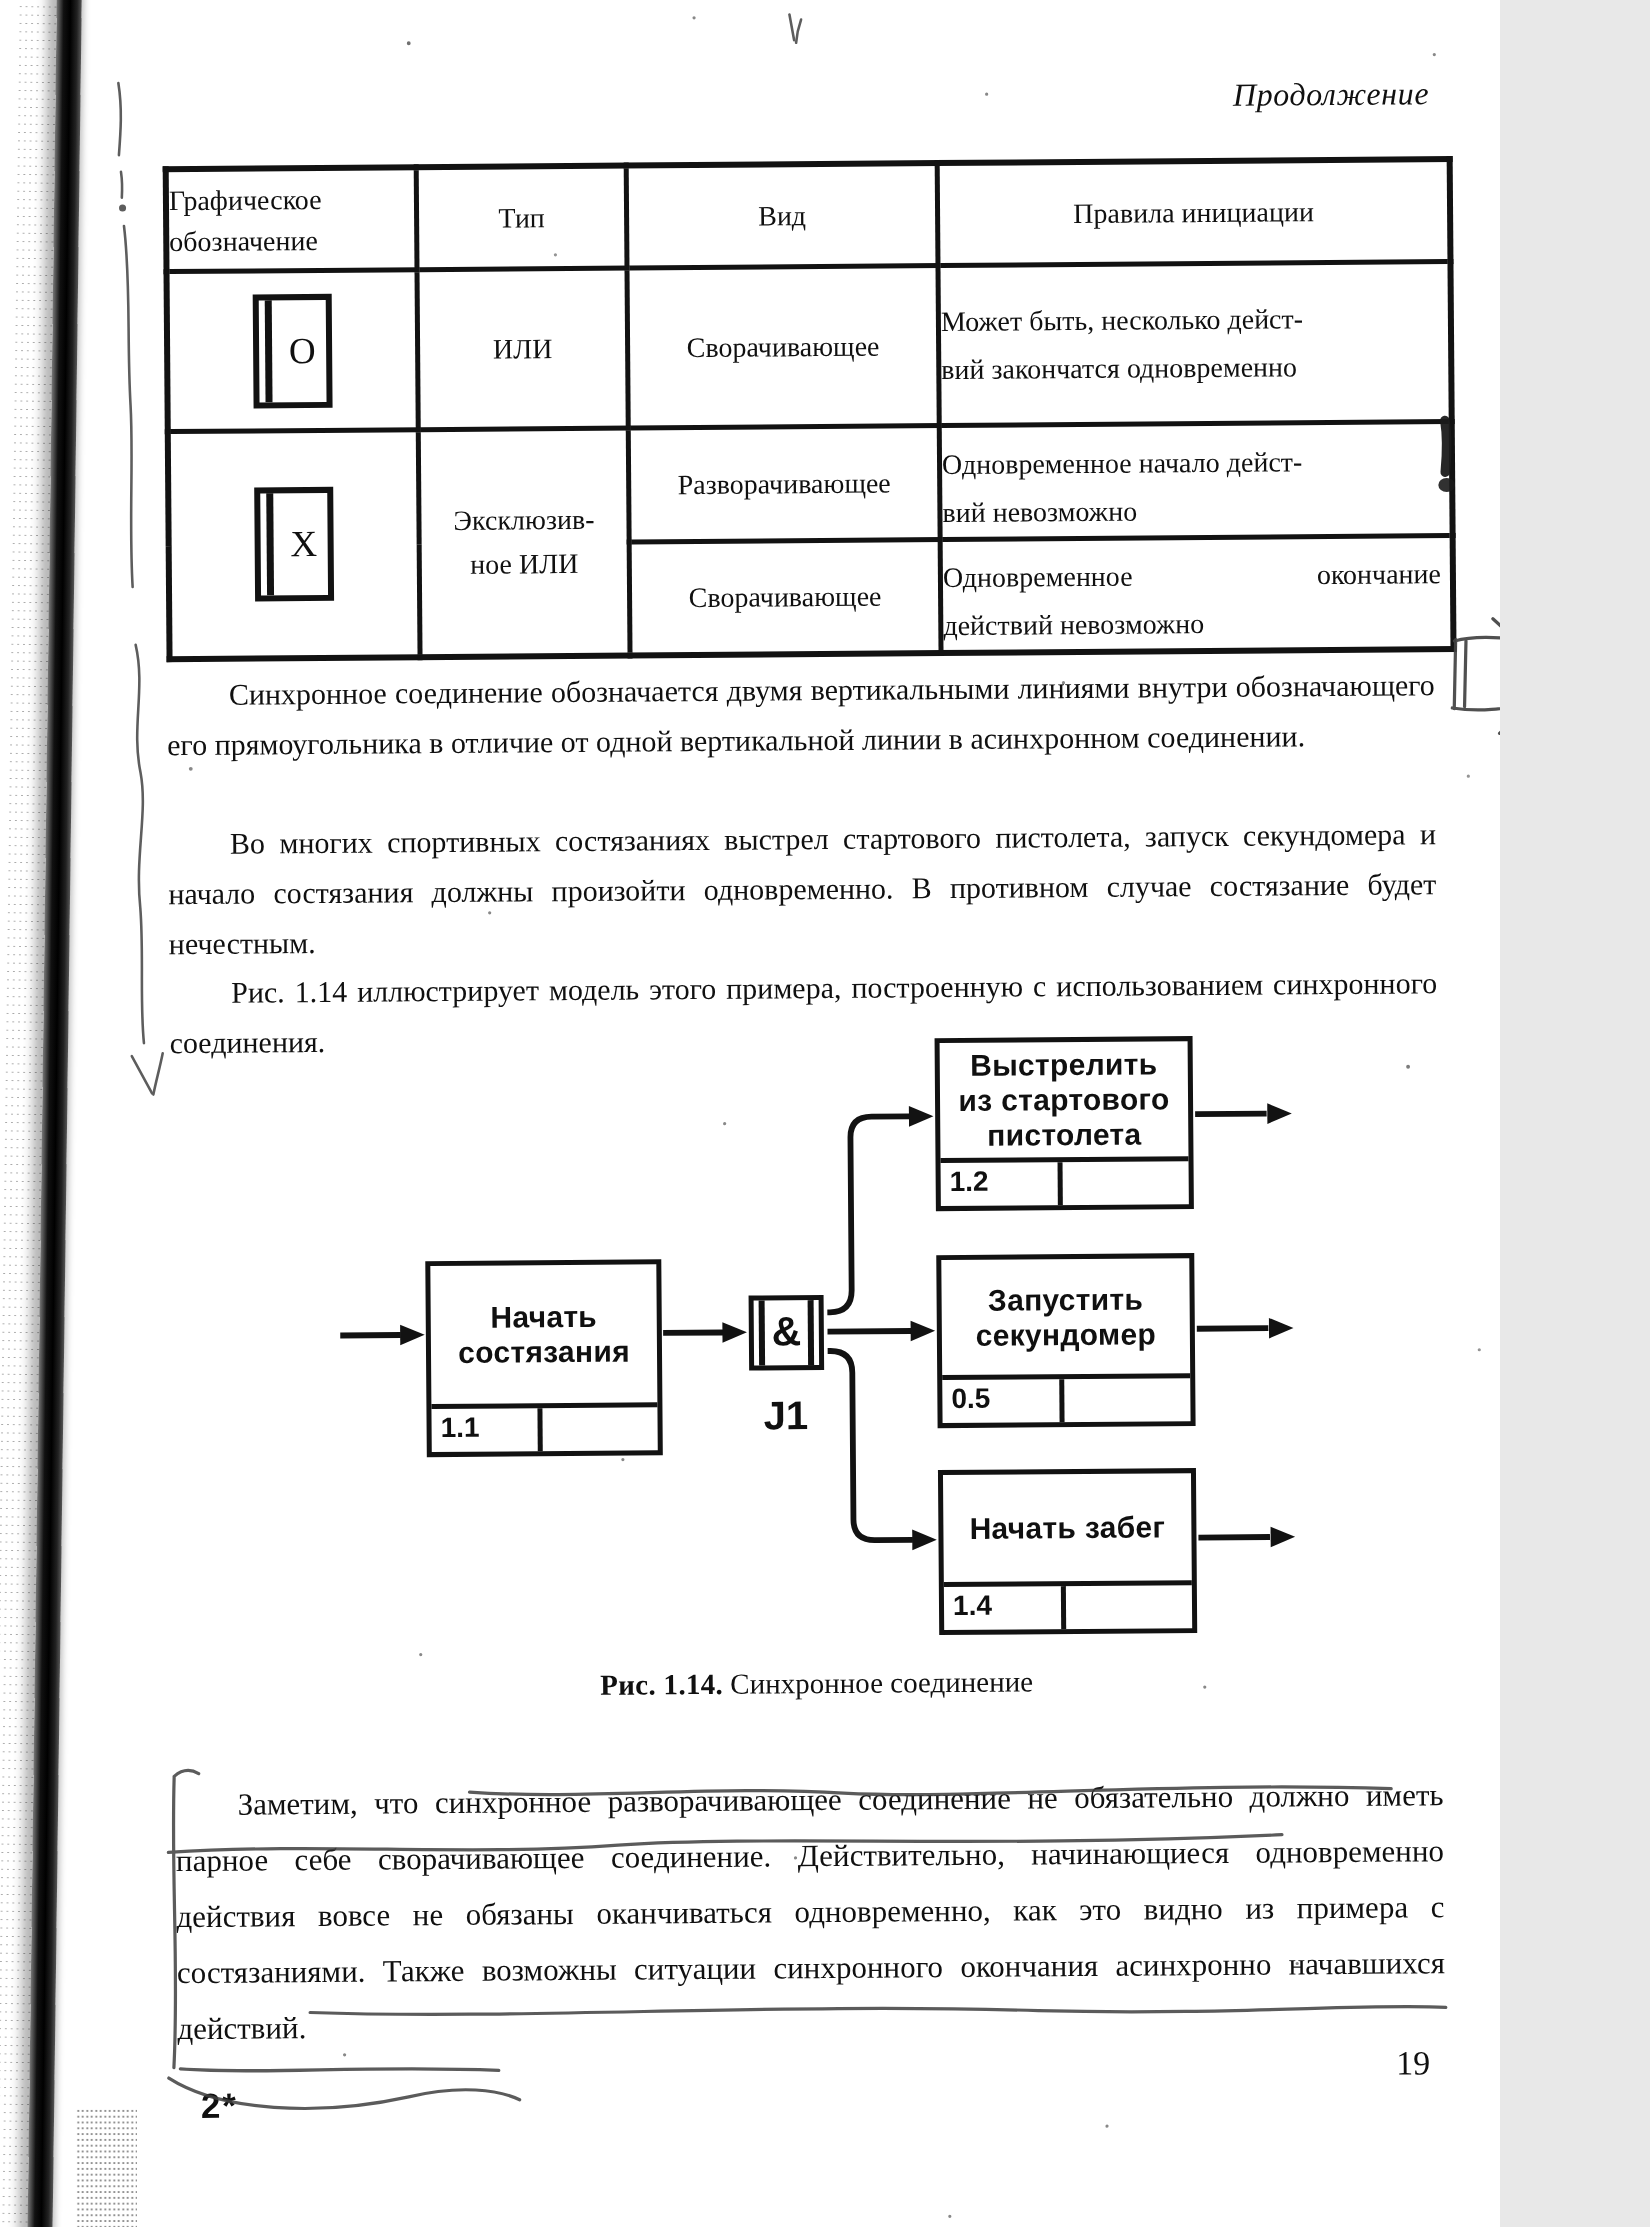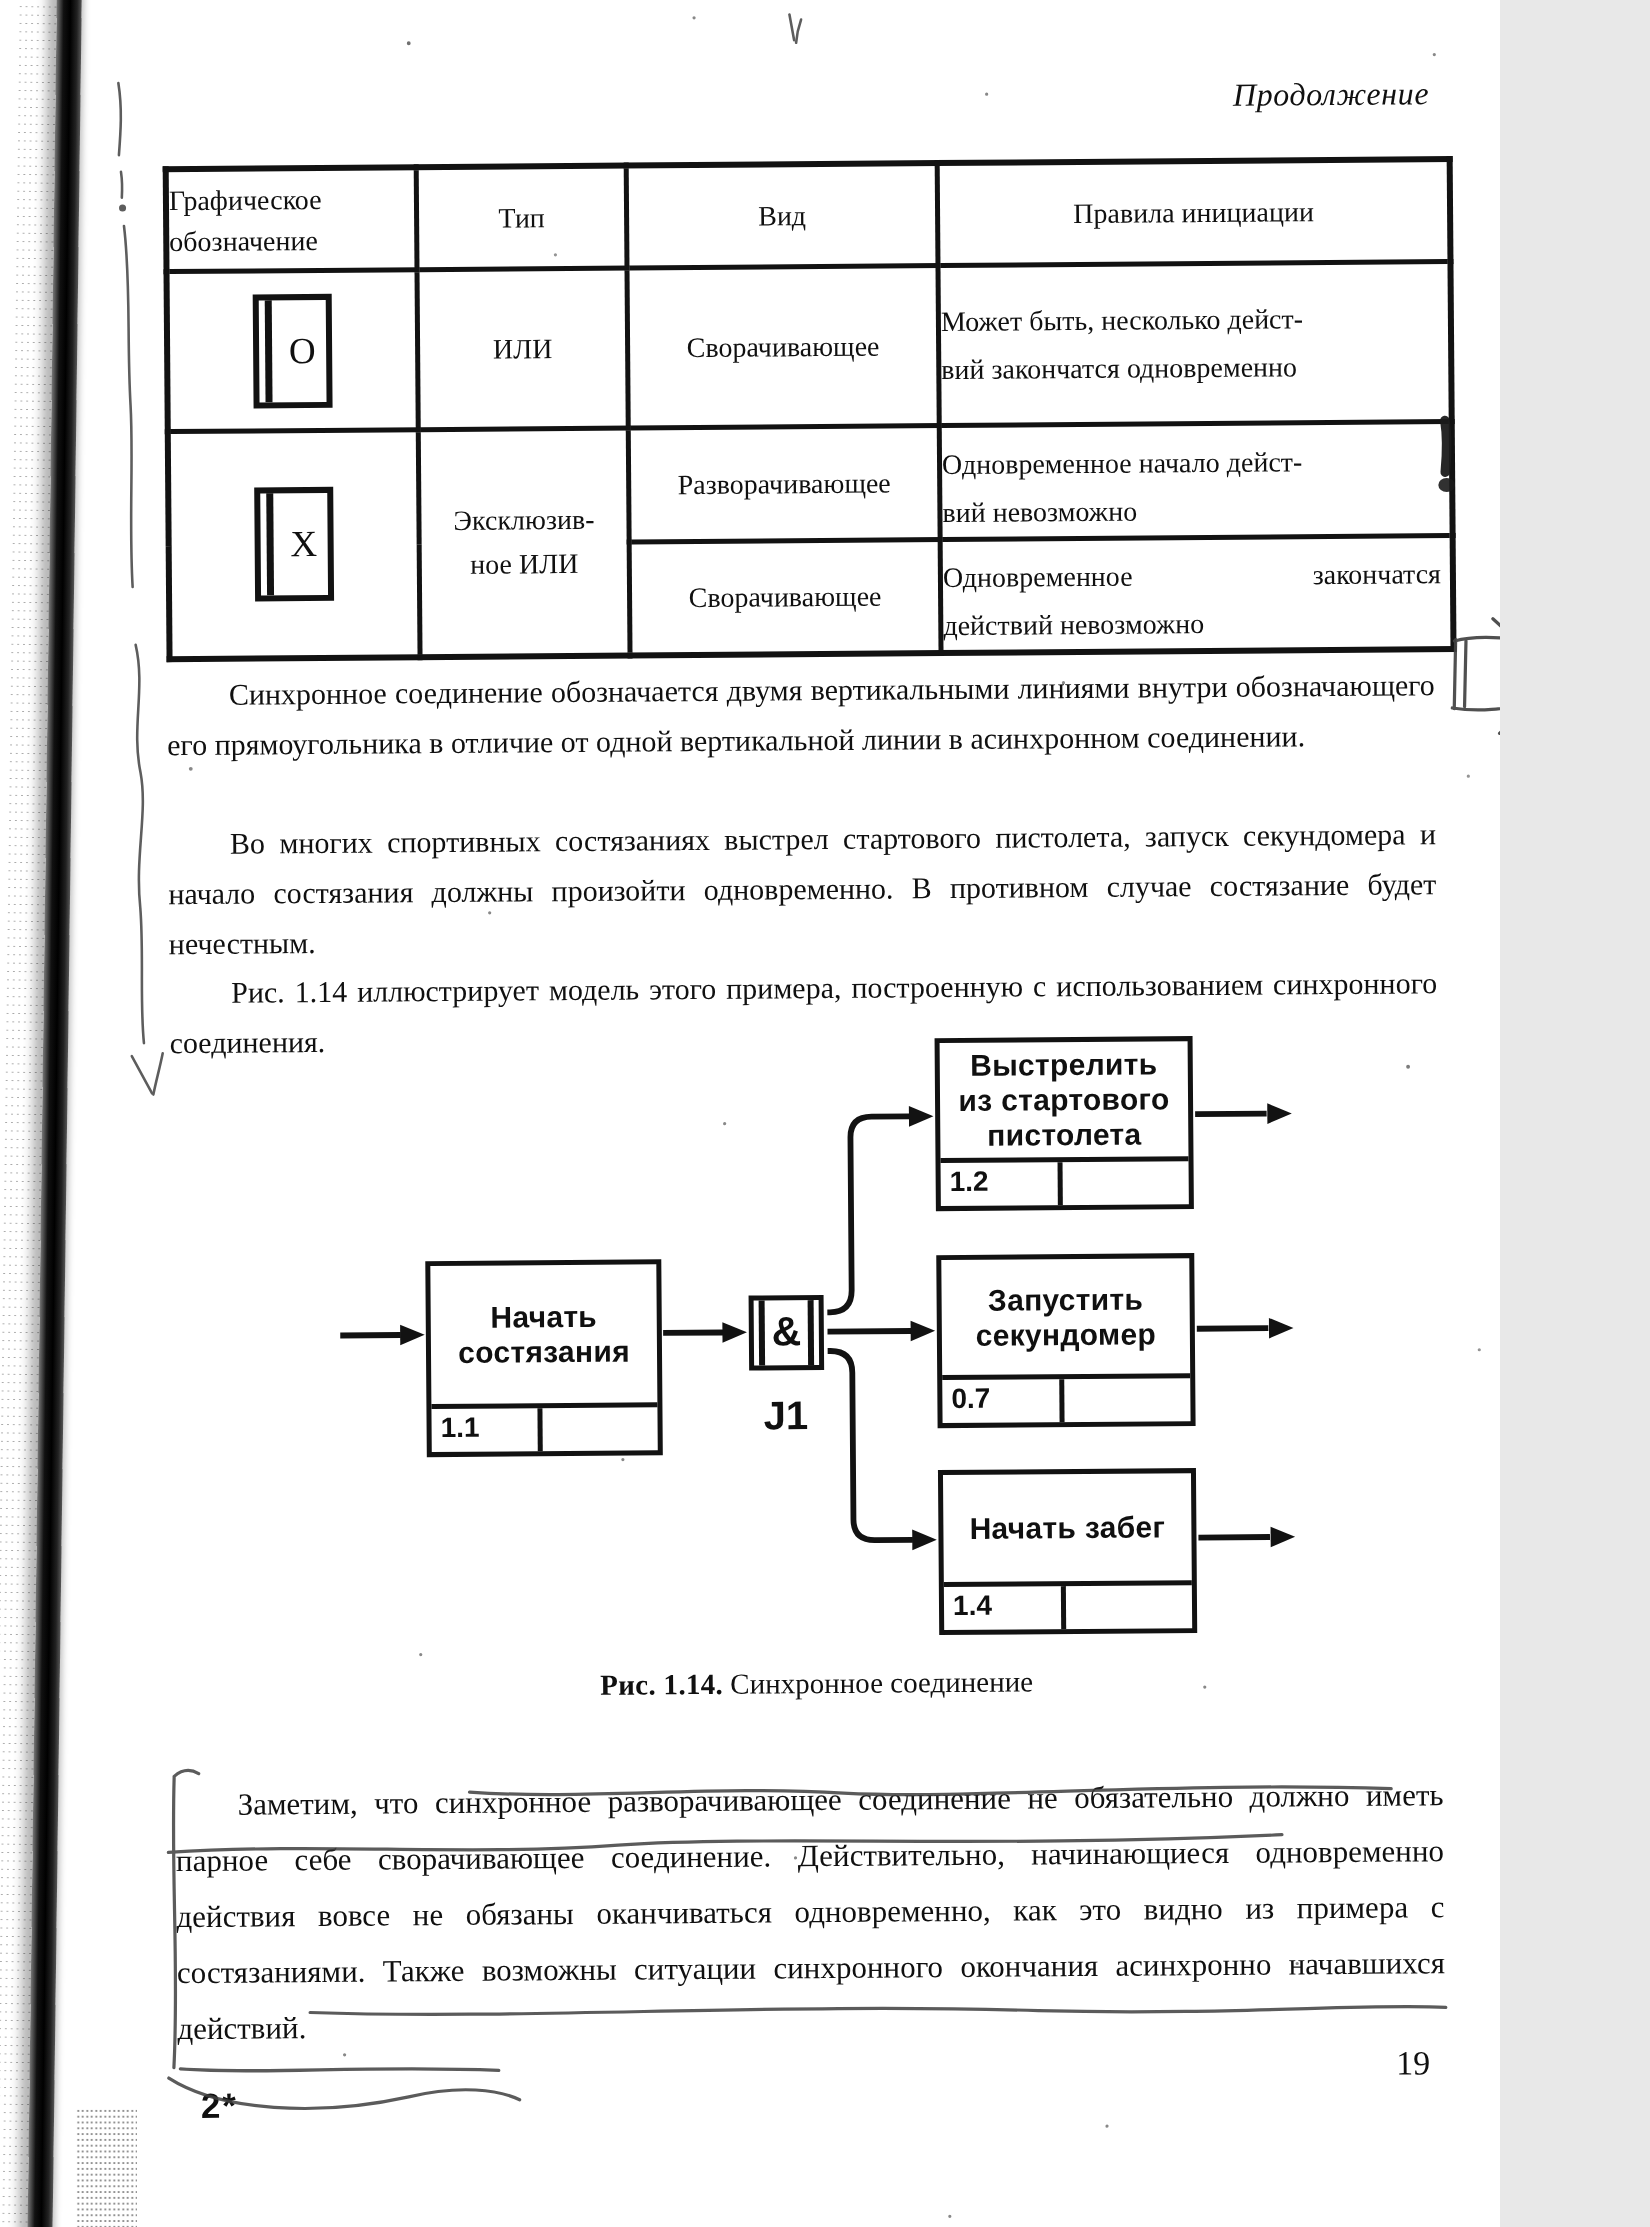--- a/index.html
+++ b/index.html
@@ -117,21 +117,21 @@
         <td class="c-rule rulecell" style="padding-top:13px">
           <div>Одновременное начало дейст-</div>
           <div>вий невозможно</div>
         </td>
       </tr>
       <tr>
         <td class="c-kind kindcell" style="height:97px">Сворачивающее</td>
         <td class="c-rule rulecell" style="padding-top:11.6px">
           <div class="rule-justify">
             <span>Одновременное</span>
-            <span>закончатся</span>
+            <span>окончание</span>
           </div>
           <div>действий невозможно</div>
         </td>
       </tr>
     </tbody>
       </table>
 
     <p class="para" style="top:635px">Синхронное соединение обозначается двумя вертикальными линиями внутри обозначающего его прямоугольника в отличие от одной вертикальной линии в асинхронном соединении.</p>
     <p class="para" style="top:784px">Во многих спортивных состязаниях выстрел стартового пистолета, запуск секундомера и начало состязания должны произойти одновременно. В противном случае состязание будет нечестным.</p>
     <p class="para" style="top:933px">Рис. 1.14 иллюстрирует модель этого примера, построенную с использованием синхронного соединения.</p>
@@ -158,21 +158,21 @@
         <div class="numrest"></div>
       </div>
     </div>
 
     <div class="actbox" style="left:935px;top:1256px;width:258px;height:173px">
       <div class="body">
         <span>Запустить</span>
         <span>секундомер</span>
       </div>
       <div class="strip">
-        <div class="num">0.7</div>
+        <div class="num">0.5</div>
         <div class="numrest"></div>
       </div>
     </div>
 
     <div class="actbox" style="left:935px;top:1471px;width:258px;height:165px">
       <div class="body">
         <span>Начать забег</span>
       </div>
       <div class="strip">
         <div class="num">1.4</div>

